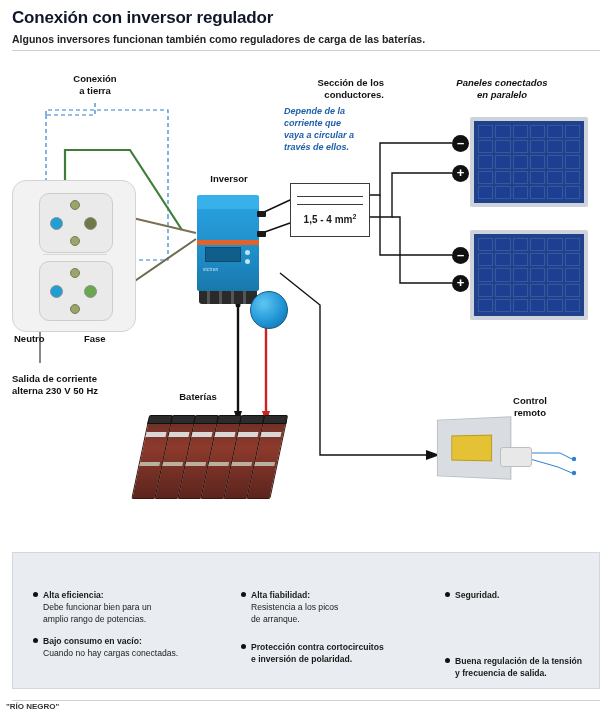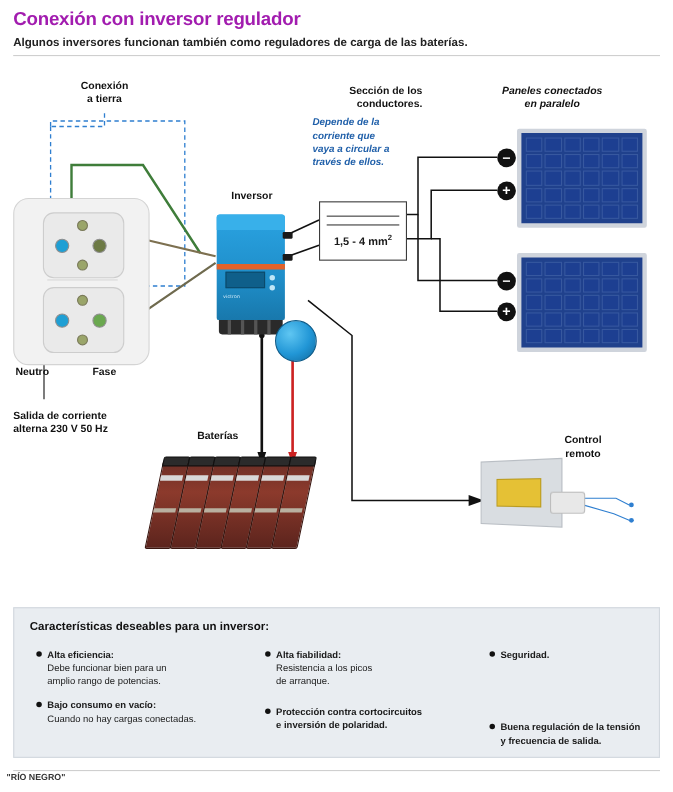--- a/index.html
+++ b/index.html
@@ -20,21 +20,21 @@
     width: 612px;
     height: 720px;
   }
   
   .title {
     position: absolute;
     left: 12px;
     top: 8px;
     font-size: 17px;
     font-weight: bold;
-    color: #a21caf;
+    color: #0f172a;
     letter-spacing: -0.2px;
   }
   .subtitle {
     position: absolute;
     left: 12px;
     top: 33px;
     font-size: 10.5px;
     font-weight: bold;
     color: #222;
   }
@@ -625,21 +625,20 @@
       <span>remoto</span>
     </div>
     <div class="remote-screen">
       <div class="gold"></div>
     </div>
     <div class="remote-plug"></div>
 
   </div>
 
   <div class="features">
-    <h3>Características deseables para un inversor:</h3>
 
     <div class="feat-col" style="left:20px; width:180px;">
       <div class="feat-item">
         <span class="bullet"></span>
         <span class="h">Alta eficiencia:</span><br>
         <span class="d">Debe funcionar bien para un</span><br>
         <span class="d">amplio rango de potencias.</span>
       </div>
       <div class="feat-item" style="margin-top:0;">
         <span class="bullet"></span>

